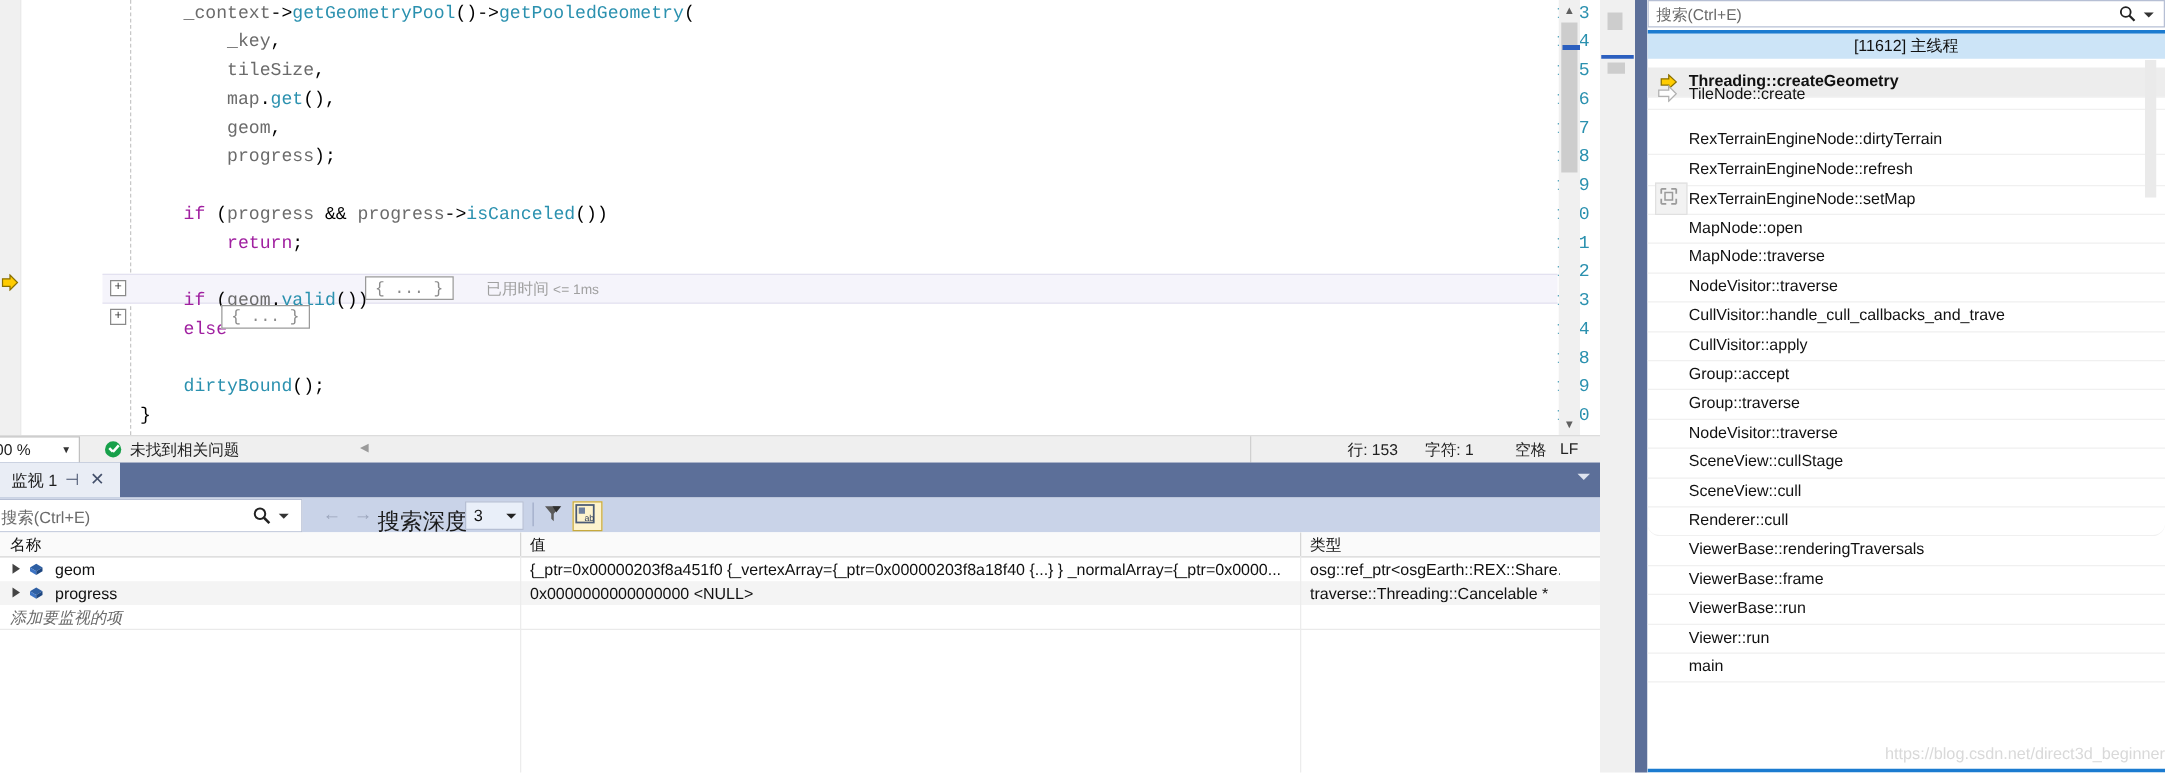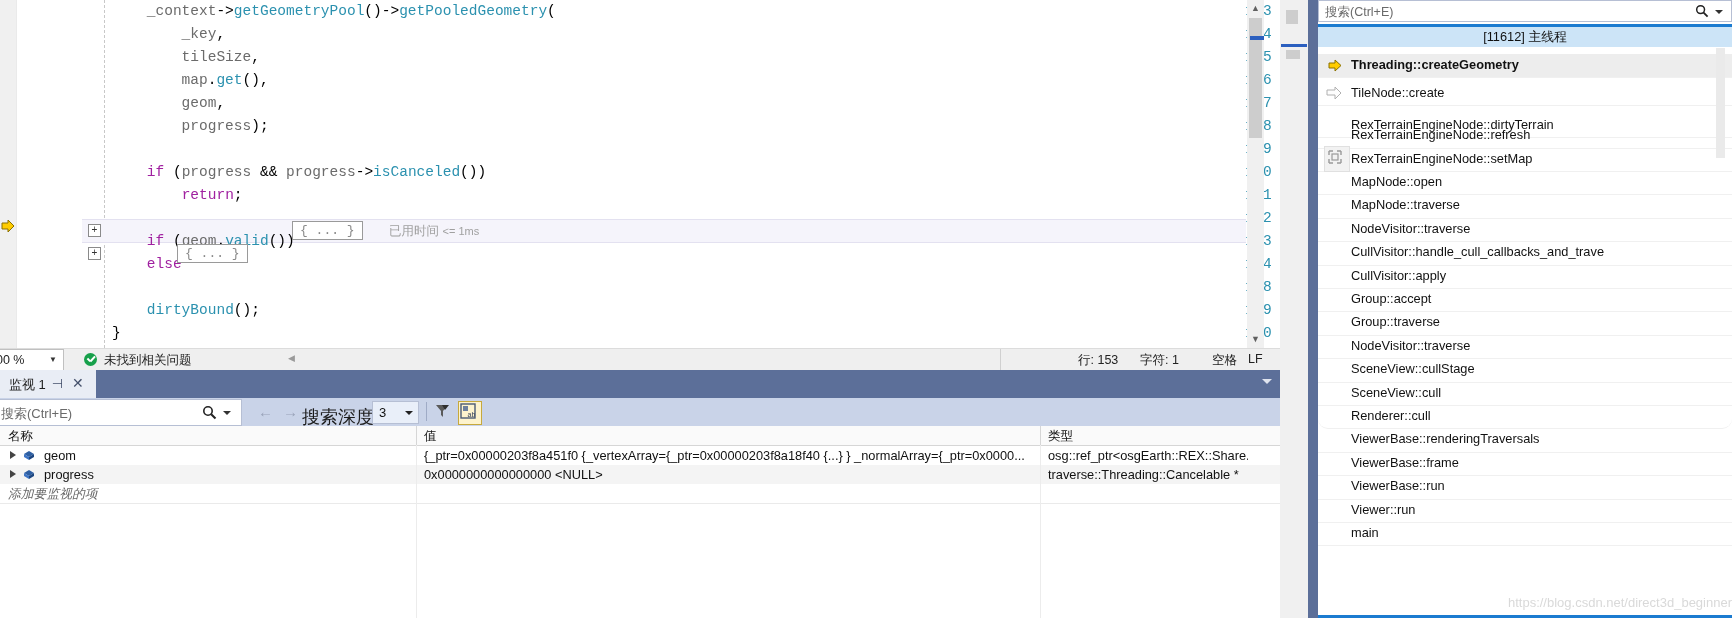--- a/index.html
+++ b/index.html
@@ -336,27 +336,27 @@
       <span class="t">[11612] 主线程</span>
     </div>
 
     <div id="cs-host">
         <div class="cs-item cur" style="top: 54px;">
           <span class="marrow"><svg width="14" height="13" viewBox="0 0 14 13">
               <path d="M1 4h6V1l6 5.5L7 12V9H1z" fill="#ffcc00" stroke="#8a7000" stroke-width="1"></path>
             </svg></span>
           <span class="lbl">Threading::createGeometry</span>
         </div>
-        <div class="cs-item" style="top: 82px;">
+        <div class="cs-item" style="top: 64px;">
           <span class="parrow"><svg width="18" height="14" viewBox="0 0 18 14">
               <path d="M1 4h8V1l6 6-6 6V9H1z" fill="#fdfdfd" stroke="#b0b0b0" stroke-width="1"></path>
             </svg></span>
           <span class="lbl">TileNode::create</span>
         </div>
-        <div class="cs-item" style="top: 114px; text-align: center;">
+        <div class="cs-item" style="top: 100px; text-align: center;">
           <span class="lbl">RexTerrainEngineNode::dirtyTerrain</span>
         </div>
         <div class="cs-item" style="top: 124.2px;">
           <span class="lbl">RexTerrainEngineNode::refresh</span>
         </div>
         <div class="cs-item" style="top: 147.6px;">
           <span class="lbl">RexTerrainEngineNode::setMap</span>
         </div>
         <div class="cs-item" style="top: 171px;">
           <span class="lbl">MapNode::open</span>

